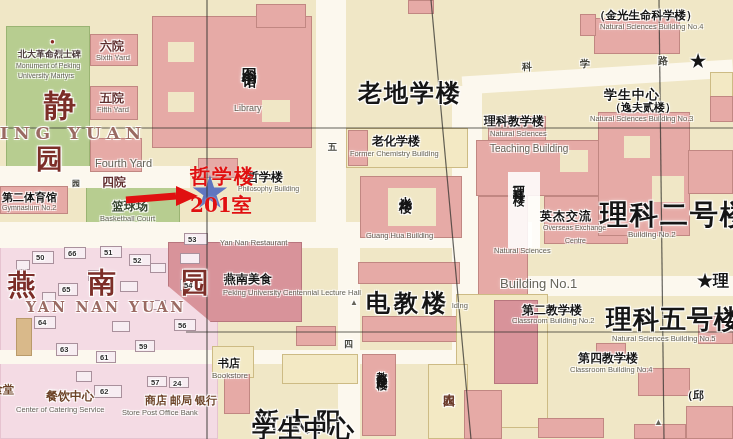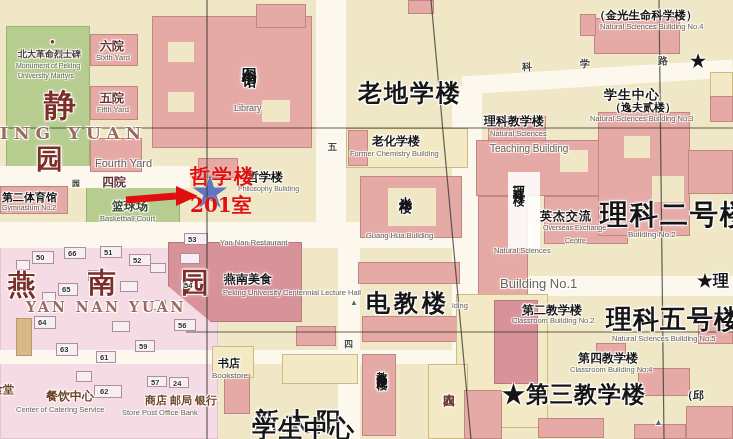--- a/index.html
+++ b/index.html
@@ -121,21 +121,20 @@
     <div class="shape house" style="left: 42px; top: 292px; width: 14px; height: 10px;"></div>
     <div class="shape house" style="left: 112px; top: 321px; width: 18px; height: 11px;"></div>
     <div class="shape house" style="left: 76px; top: 371px; width: 16px; height: 11px;"></div>
     <div class="shape house" style="left: 16px; top: 260px; width: 14px; height: 10px;"></div>
     <div class="shape house" style="left: 150px; top: 300px; width: 16px; height: 10px;"></div>
     <div class="bluestar" style="left: 192px; top: 172px; font-size: 40px;">★</div>
     <div class="lbl " style="left: 358px; top: 80px; font-size: 24px; letter-spacing: 2px;">老地学楼</div>
     <div class="lbl " style="left: 366px; top: 290px; font-size: 24px; letter-spacing: 4px;">电教楼</div>
     <div class="lbl " style="left: 600px; top: 200px; font-size: 28px; letter-spacing: 2px;">理科二号楼</div>
     <div class="lbl " style="left: 606px; top: 305px; font-size: 26px; letter-spacing: 1px;">理科五号楼</div>
-    <div class="lbl " style="left: 502px; top: 382px; font-size: 23px; letter-spacing: 1px;">★第三教学楼</div>
     <div class="lbl " style="left: 254px; top: 384px; font-size: 25px; letter-spacing: 6px; margin-top: 24px;">新太阳</div>
     <div class="lbl " style="left: 252px; top: 416px; font-size: 24px; letter-spacing: 2px;">学生中心</div>
     <div class="lbl " style="left: 241px; top: 56px; font-size: 15px; writing-mode: vertical-rl; letter-spacing: 2px;">图书馆</div>
     <div class="lbl en" style="left: 234px; top: 104px; font-size: 9px;">Library</div>
     <div class="lbl cnyard" style="left: 100px; top: 40px; font-size: 12px;">六院</div>
     <div class="lbl en" style="left: 96px; top: 54px; font-size: 7.5px;">Sixth Yard</div>
     <div class="lbl cnyard" style="left: 100px; top: 92px; font-size: 12px;">五院</div>
     <div class="lbl en" style="left: 97px; top: 106px; font-size: 7.5px;">Fifth Yard</div>
     <div class="lbl cnyard" style="left: 102px; top: 144px; font-size: 12px; margin-top: 32px;">四院</div>
     <div class="lbl en" style="left: 95px; top: 158px; font-size: 11px;">Fourth Yard</div>

